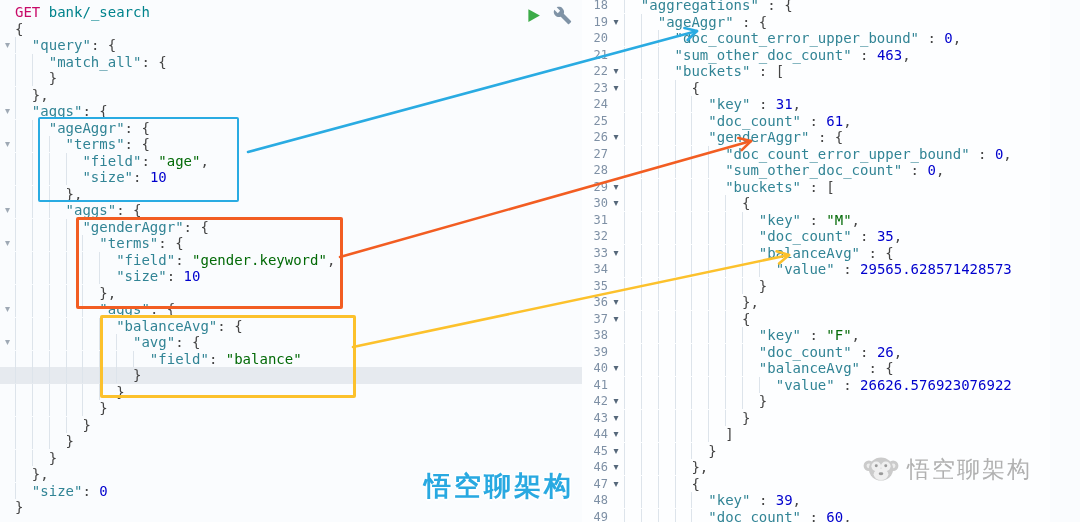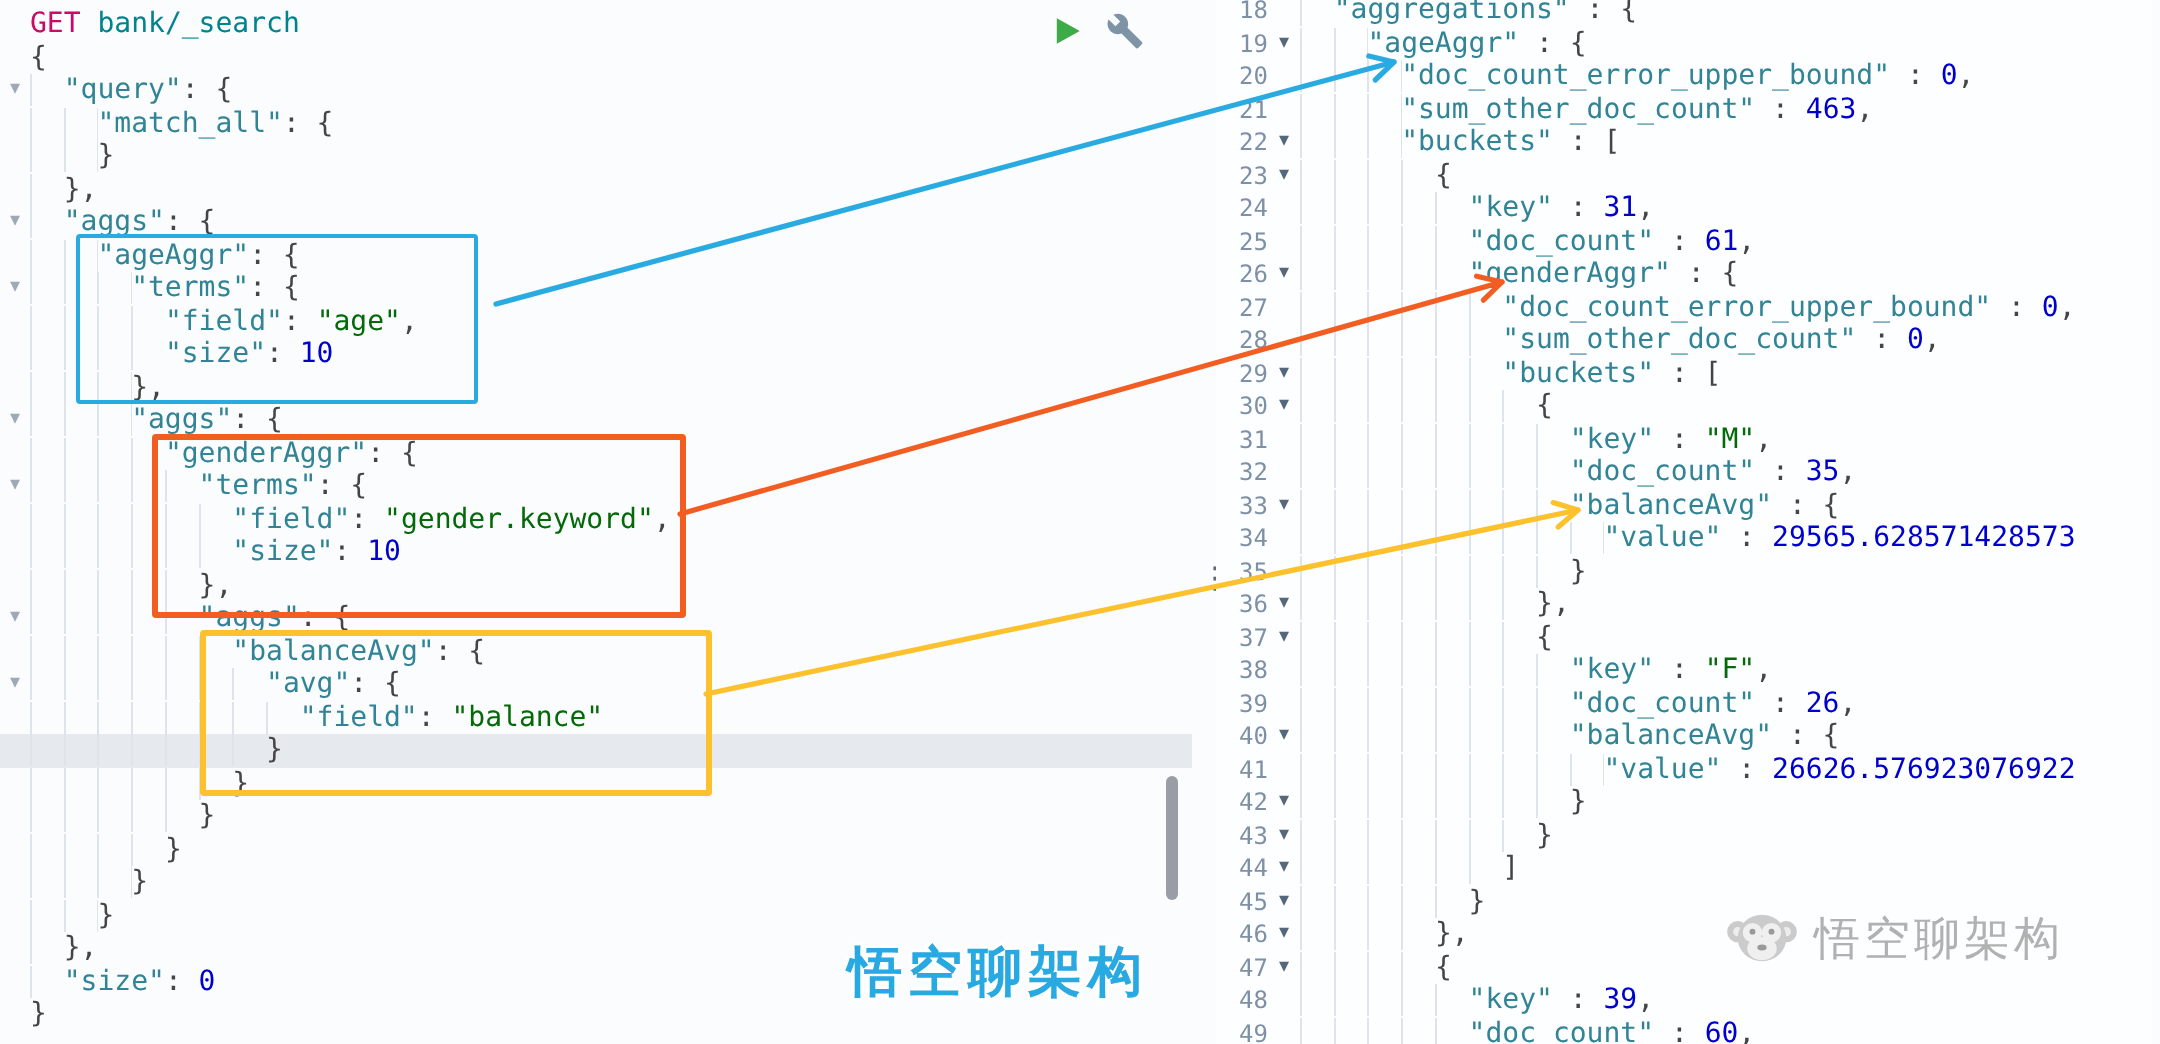--- a/index.html
+++ b/index.html
@@ -1,19 +1,19 @@
 <!DOCTYPE html>
 <html style="--editor-bg: #fafcfe; --response-bg: #fdfeff; --tok-method: #c80a68; --tok-url: #00838c; --tok-key: #318495; --tok-str: #036a07; --tok-num: #0000cd; --tok-plain: #454545; --gutter-num: #7e90a5; --fold-arrow: #55677a; --active-line-bg: #e6eaef; --guide: #dde4eb; --play-green: #3cab48; --icon-gray: #7f93a6; --splitter-gray: #5c6773; --scrollbar: #6f7680; --wm-center: #29a9e1; --wm-corner: #a9a9a9;"><head>
 <meta charset="utf-8">
 <style>
   html,body{margin:0;padding:0;background:#fff}
   .app{position:relative;width:1080px;height:522px;overflow:hidden;background:var(--editor-bg);font-family:"DejaVu Sans Mono",monospace}
   .pane{position:absolute;top:0;height:522px;overflow:hidden}
   .pane-left{left:0;width:596px;padding-top:4px;background:var(--editor-bg)}
-  .pane-right{left:608px;width:468px;background:var(--response-bg)}
+  .pane-right{left:582px;width:468px;background:var(--response-bg)}
   .pane-right .lines{margin-top:-3px}
   .lines{white-space:pre}
   .line{display:flex;height:16.5px;line-height:16.5px;font-size:14px;color:var(--tok-plain)}
   .pane-left .line.active{background:var(--active-line-bg)}
   .lnum{flex:0 0 26px;text-align:right;font-size:12px;color:var(--gutter-num)}
   .fold{flex:0 0 15px;text-align:center;font-size:10px;font-family:"DejaVu Sans",sans-serif;color:var(--fold-arrow)}
   .pane-right .fold{flex:0 0 16px}
   .pane-left .fold{opacity:.55}
   .code{flex:0 0 auto}
   .tok-method{color:var(--tok-method)}

